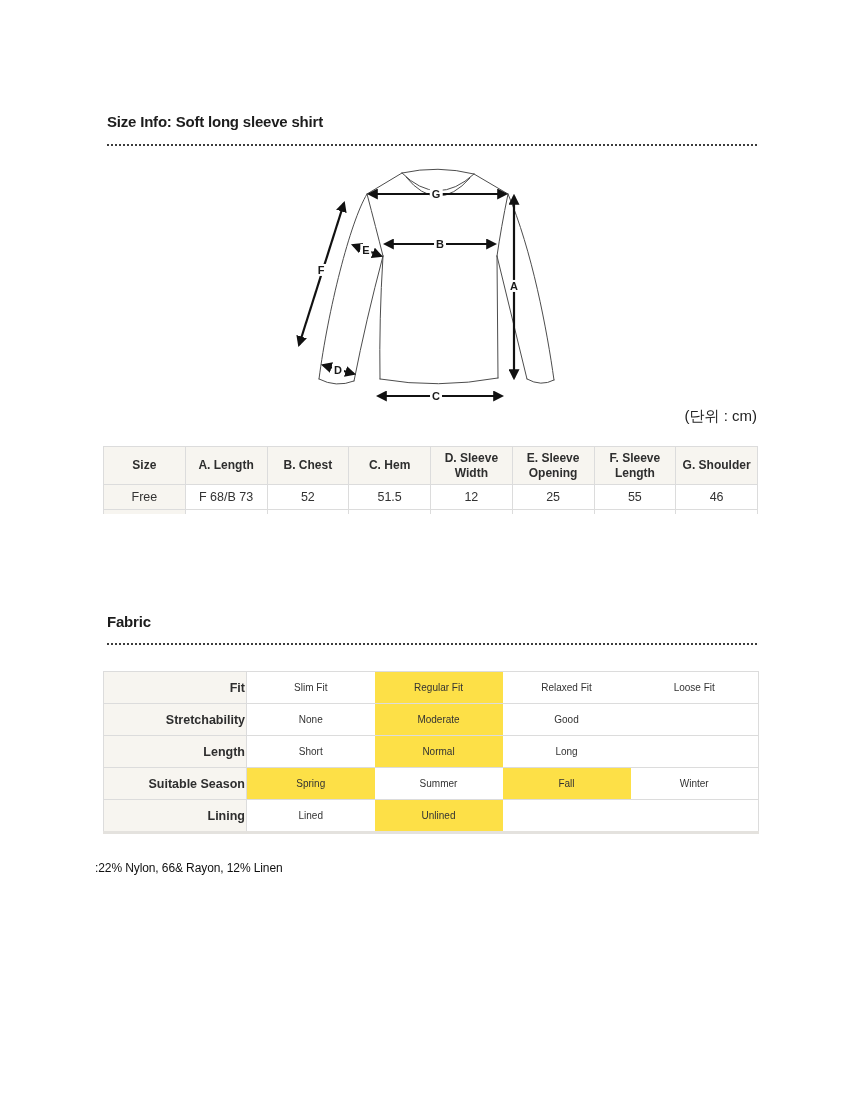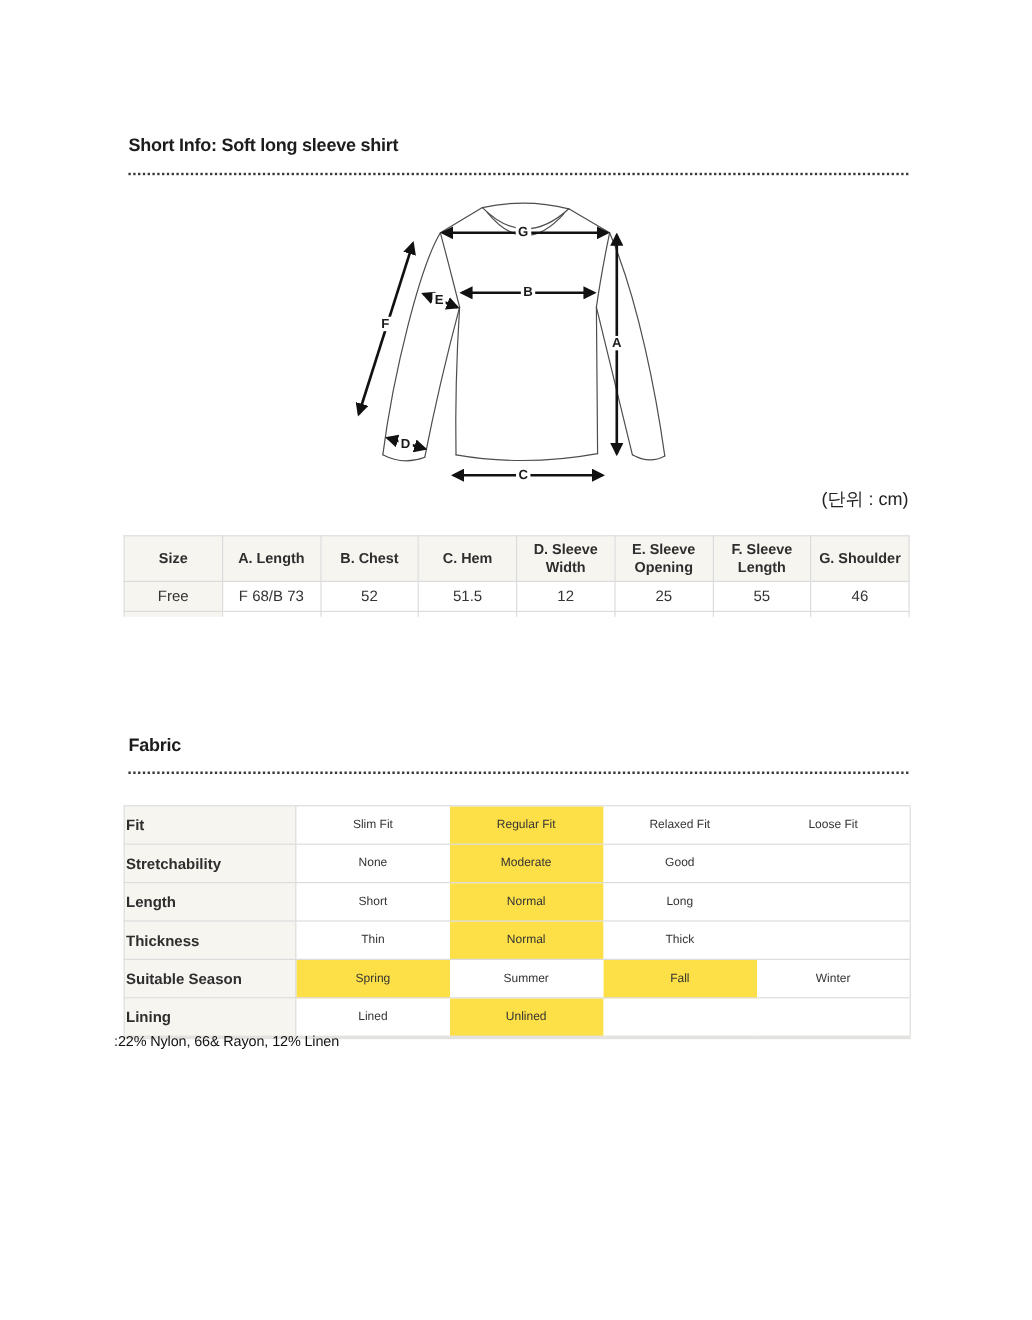--- a/index.html
+++ b/index.html
@@ -51,38 +51,38 @@
 
   
   .fabric-table{
     position:absolute;left:103px;top:671px;width:655px;
     border-collapse:collapse;table-layout:fixed;
     border-top:1px solid #d4d4d4;border-left:1px solid #dcdcdc;border-right:1px solid #dcdcdc;
     border-bottom:3px solid #e4e2de;
   }
   .fabric-table th{
     background:#f7f5f0;border:1px solid #dcdcdc;font-weight:700;font-size:12.5px;color:#2e2e2e;
-    height:29px;text-align:left;vertical-align:middle;
+    height:29px;text-align:right;vertical-align:middle;
   }
   .fabric-table td{
     border-top:1px solid #dcdcdc;border-bottom:1px solid #dcdcdc;
     font-size:10px;color:#333;height:29px;text-align:center;vertical-align:middle;background:#fff;
   }
   .fabric-table td.hl{background:#fde047;}
 
   .composition-note{
     position:absolute;left:95px;top:861px;font-size:12px;color:#111;letter-spacing:-0.1px;
   }
 </style>
 </head>
 <body>
 
 <div class="page">
 
-  <div id="size-title" class="section-title">Short Info: Soft long sleeve shirt</div>
+  <div id="size-title" class="section-title">Size Info: Soft long sleeve shirt</div>
   <div id="divider-1" class="dotted-divider"></div>
 
   <svg id="shirt-svg" viewBox="0 0 290 250">
     <defs>
       <marker id="arr" viewBox="0 0 10 10" refX="8" refY="5" markerWidth="5" markerHeight="5" orient="auto-start-reverse">
         <path d="M0,0 L10,5 L0,10 z" fill="#111"></path>
       </marker>
     </defs>
     <g>
       <path class="outline" d="M112,13 Q148,5 184,14"></path>
@@ -185,27 +185,20 @@
       <td></td>
     </tr>
     <tr>
       <th>Length</th>
       <td>Short</td>
       <td class="hl">Normal</td>
       <td>Long</td>
       <td></td>
     </tr>
     <tr>
-      <th>Thickness</th>
-      <td>Thin</td>
-      <td class="hl">Normal</td>
-      <td>Thick</td>
-      <td></td>
-    </tr>
-    <tr>
       <th>Suitable Season</th>
       <td class="hl">Spring</td>
       <td>Summer</td>
       <td class="hl">Fall</td>
       <td>Winter</td>
     </tr>
     <tr>
       <th>Lining</th>
       <td>Lined</td>
       <td class="hl">Unlined</td>

